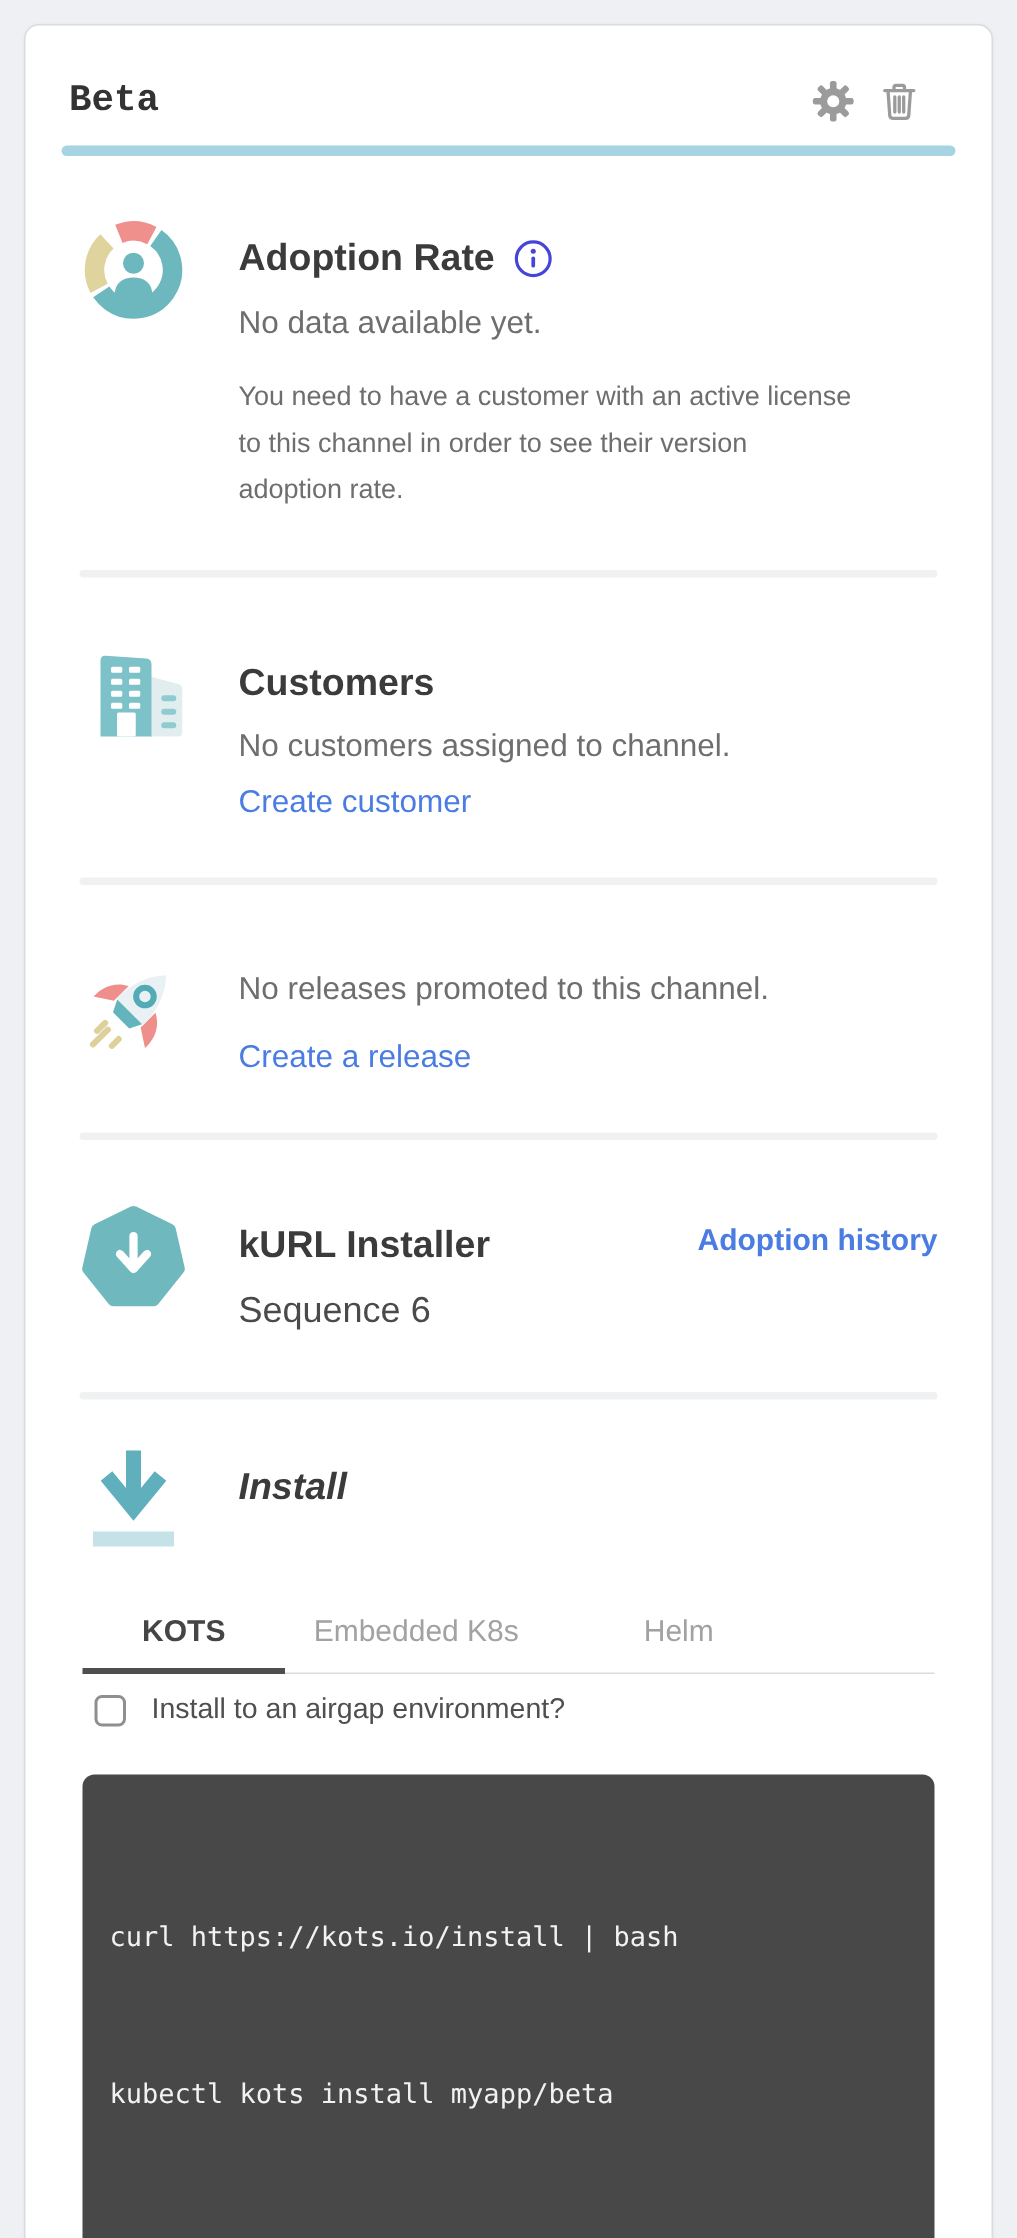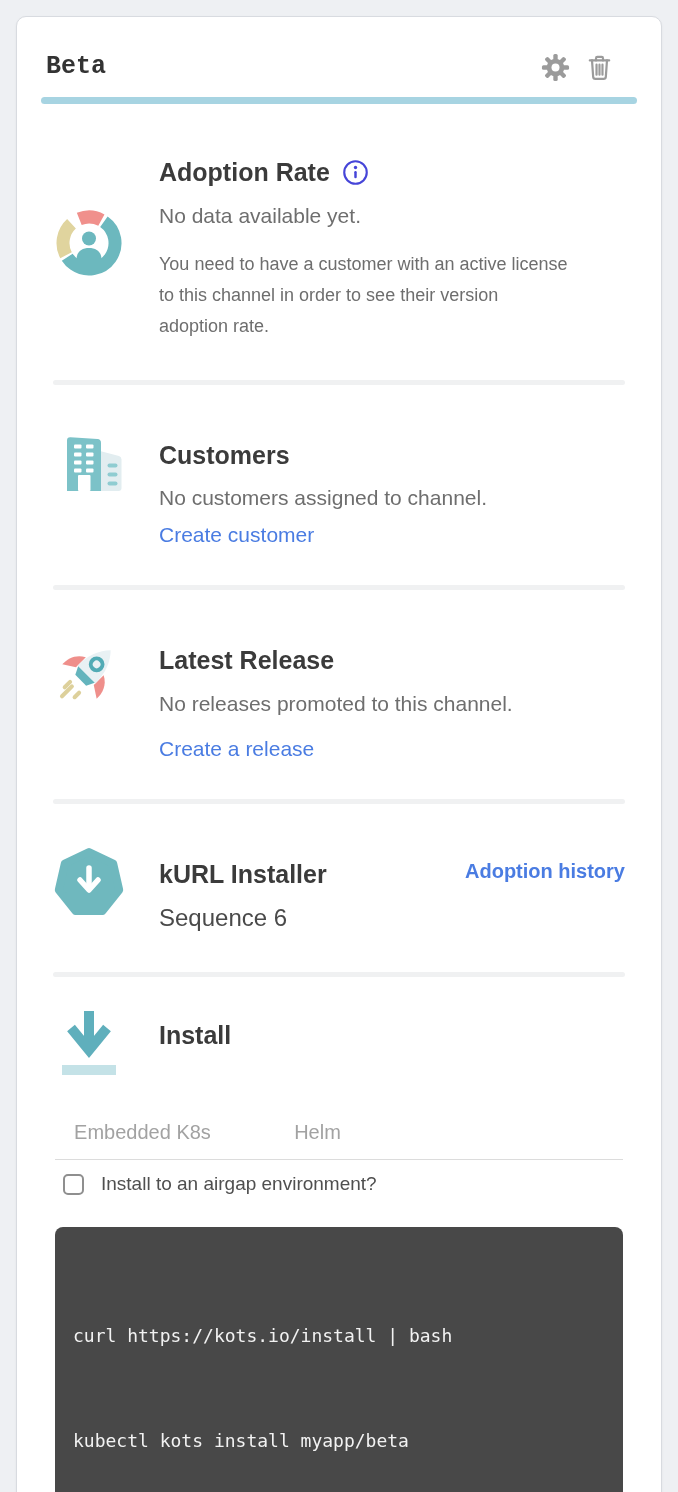--- a/index.html
+++ b/index.html
@@ -19,36 +19,36 @@
   }
   
   .card-header { display:flex; align-items:center; padding:0 22px 0 5px; }
   .channel-title { font-size:25px; font-weight:600; color:#333333; line-height:32px; flex:1;font-family:Liberation Mono, monospace; }
   .header-actions { display:flex; align-items:center; gap:13px; }
   .icon-btn { background:none; border:none; padding:0; cursor:pointer; display:flex; }
   .rule { margin-top:14px; height:7px; border-radius:4px; background:#a7d4e2; }
 
   
   .section { display:flex; gap:34px; padding:0 12px; margin-top:42px; }
-  .section.first { margin-top:40px;align-items:center; }
+  .section.first { margin-top:40px; }
   .icon-col { width:72px; flex:none; display:flex; justify-content:center; align-items:flex-start; }
   .sec-body { flex:1; min-width:0; }
   .sec-title { font-size:25px; font-weight:700; color:#3b3b3b; line-height:32px; margin-top:12px; display:flex; align-items:center; gap:12px; }
   .muted { font-size:21px; color:#6e6e6e; line-height:30px; margin-top:13px; }
   .hint { font-size:18px; color:#6e6e6e; line-height:31px; margin-top:18px; max-width:412px; }
   .blue-link { display:inline-block; margin-top:10px; color:#4a7ce2; font-weight:400; font-size:21px; text-decoration:none; cursor:pointer; }
   .blue-link.spaced { margin-top:18px; }
   .divider { height:5px; border-radius:3px; background:#f0f1f2; margin:38px 12px 0; }
 
   .title-row { display:flex; justify-content:space-between; align-items:flex-start; }
   .history-link { margin-top:14px; color:#4a7ce2; font-weight:600; font-size:20px; text-decoration:none; cursor:pointer; }
   .sequence { font-size:24px; color:#4a4a4a; line-height:32px; margin-top:12px; }
 
   
-  .section.install { margin-top:30px; }
+  .section.install { margin-top:30px;font-style:italic; }
   .install-extra { padding:0 14px; }
   .tabs { display:flex; margin-top:26px; border-bottom:1px solid #dcdcdc; }
   .tab { position:relative; font-size:20px; color:#a2a2a2; text-align:center; padding:12px 0 15px; width:175px; cursor:pointer; }
   .tab.active { color:#454545; font-weight:700; width:135px; }
   .tab.active::after { content:''; position:absolute; left:0; right:0; bottom:-1px; height:4px; background:#4e4e4e; }
   .airgap { display:flex; align-items:center; gap:17px; margin-top:13px; padding-left:8px; }
   .checkbox { width:21px; height:21px; border:2px solid #8f8f8f; border-radius:5px; background:#fff; cursor:pointer; flex:none; }
   .airgap-label { font-size:19px; color:#4f4f4f; }
   .codeblock {
     margin-top:32px; background:#484848; border-radius:8px;
@@ -160,21 +160,20 @@
           <circle cx="40" cy="28" r="6.5" fill="#e9f1f4" stroke="#52abb5" stroke-width="4.5"></circle>
         </g>
         <g stroke="#ddd09b" stroke-width="4.5" stroke-linecap="round">
           <line x1="13" y1="57" x2="19" y2="51"></line>
           <line x1="10" y1="67" x2="21" y2="56"></line>
           <line x1="24" y1="68" x2="29" y2="63"></line>
         </g>
       </svg>
     </div>
     <div class="sec-body">
-      <div class="sec-title">Latest Release</div>
       <div class="muted">No releases promoted to this channel.</div>
       <a class="blue-link spaced">Create a release</a>
     </div>
   </div>
 
   <div class="divider"></div>
 
   <div class="section">
     <div class="icon-col">
       <svg width="72" height="72" viewBox="0 0 72 72">
@@ -202,20 +201,21 @@
         <rect x="4" y="58" width="54" height="10" fill="#c4e2e7"></rect>
       </svg>
     </div>
     <div class="sec-body">
       <div class="sec-title">Install</div>
     </div>
   </div>
 
   <div class="install-extra">
     <div class="tabs">
+      <div class="tab active">KOTS</div>
       <div class="tab">Embedded K8s</div>
       <div class="tab">Helm</div>
     </div>
 
     <div class="airgap">
       <div class="checkbox" role="checkbox" aria-checked="false"></div>
       <div class="airgap-label">Install to an airgap environment?</div>
     </div>
 
     <div class="codeblock">

